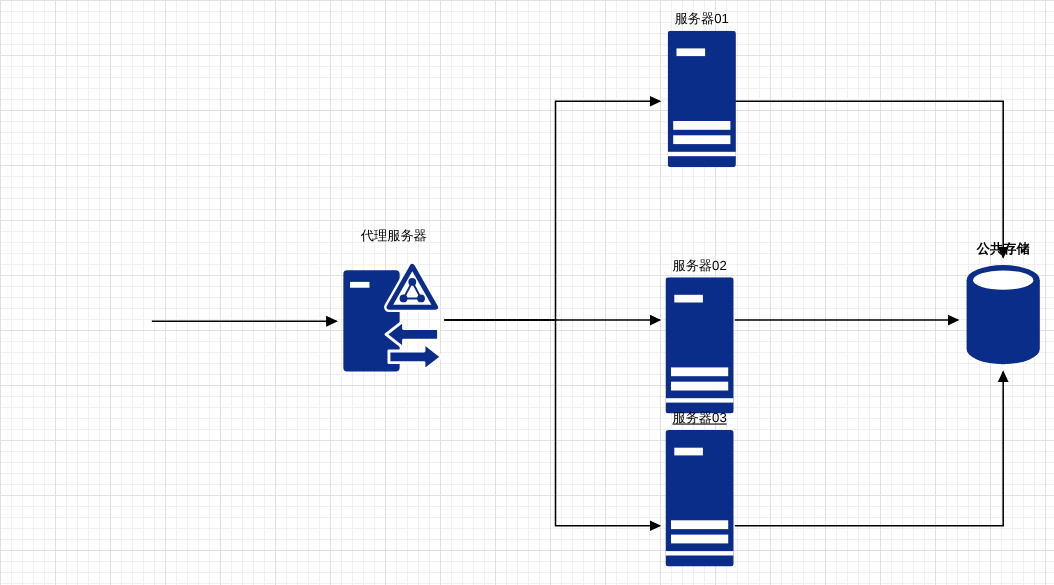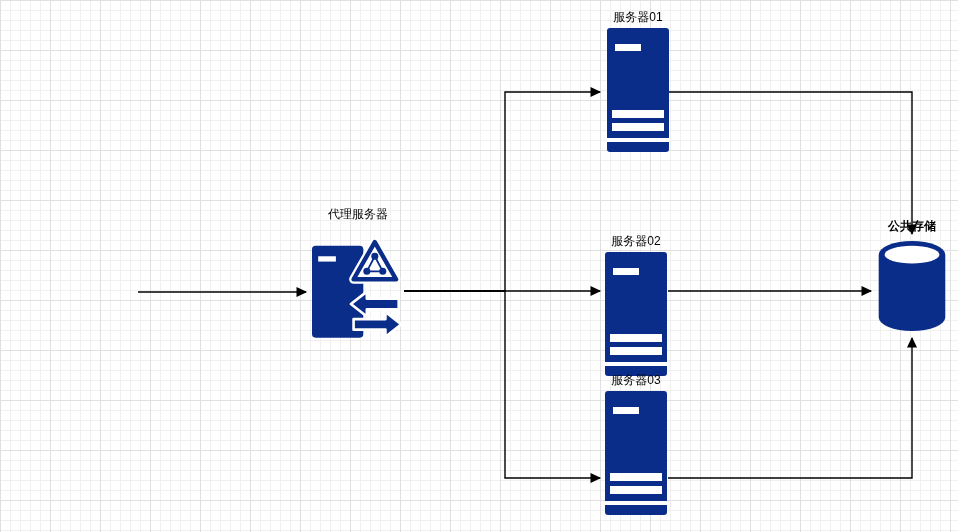--- a/index.html
+++ b/index.html
@@ -111,21 +111,21 @@
     <div class="label">服务器02</div>
     <svg width="62" height="124" viewBox="0 0 62 124" style="margin-top:3px;">
       <rect x="0" y="0" width="62" height="124" rx="3" class="ink"></rect>
       <rect x="8" y="16" width="26" height="7" class="paper"></rect>
       <rect x="5" y="82" width="52" height="8" class="paper"></rect>
       <rect x="5" y="95" width="52" height="8" class="paper"></rect>
       <rect x="0" y="110" width="62" height="4" class="paper"></rect>
     </svg>
   </div>
 
-  <div class="node" style="left:605px; top:373px; width:62px;">
+  <div class="node" style="left:605px; top:373px; width:62px;text-decoration:underline;">
     <div class="label">服务器03</div>
     <svg width="62" height="124" viewBox="0 0 62 124" style="margin-top:3px;">
       <rect x="0" y="0" width="62" height="124" rx="3" class="ink"></rect>
       <rect x="8" y="16" width="26" height="7" class="paper"></rect>
       <rect x="5" y="82" width="52" height="8" class="paper"></rect>
       <rect x="5" y="95" width="52" height="8" class="paper"></rect>
       <rect x="0" y="110" width="62" height="4" class="paper"></rect>
     </svg>
   </div>
 

